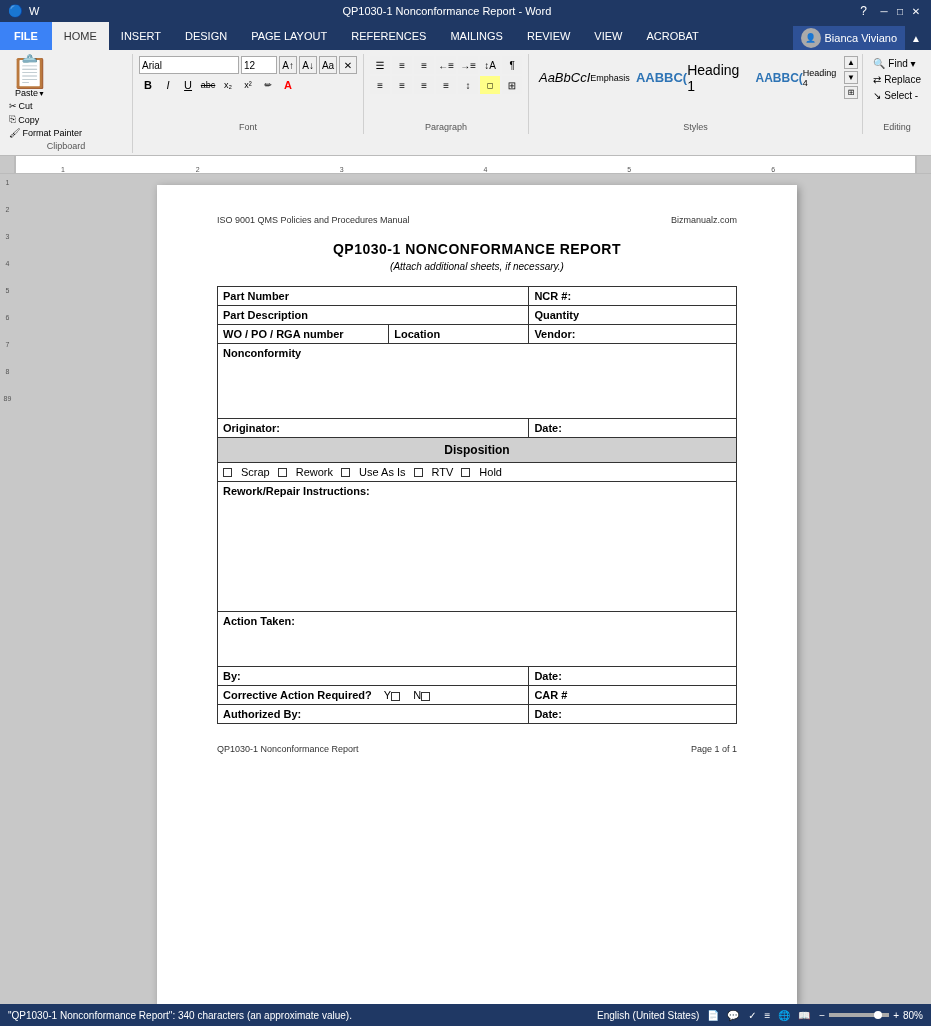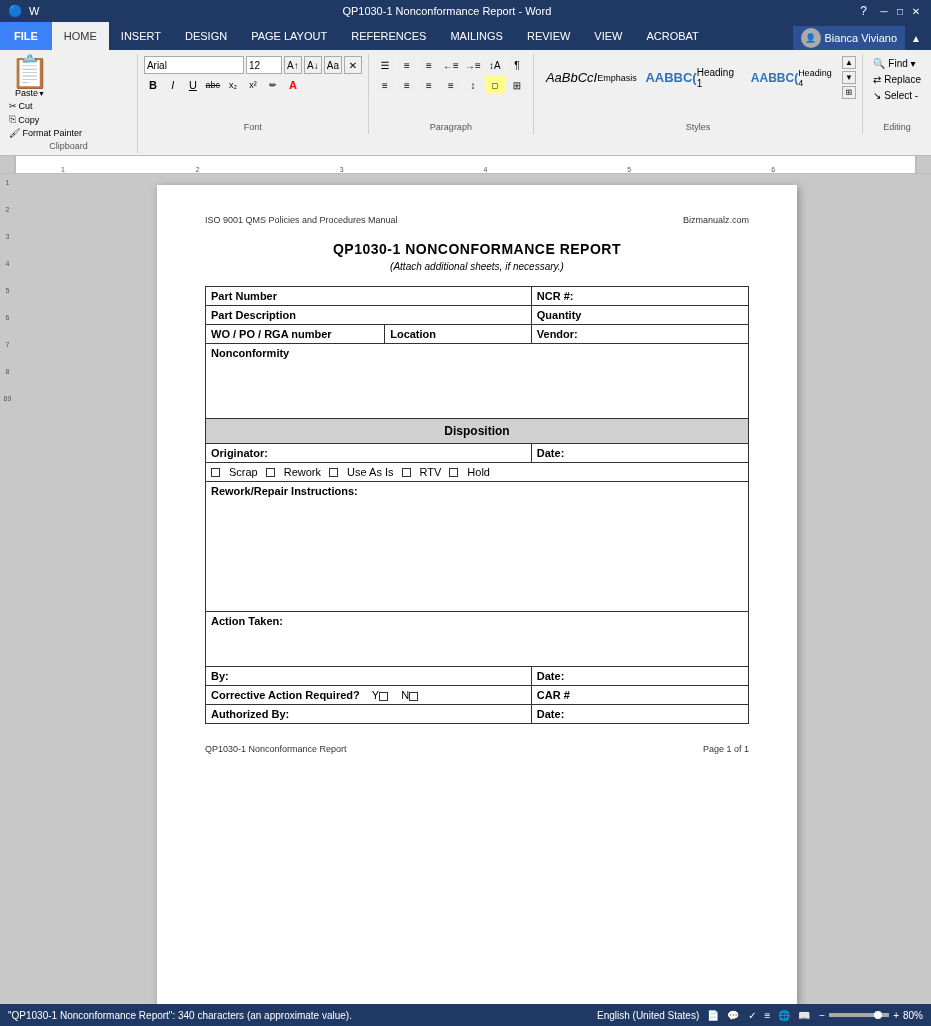--- a/index.html
+++ b/index.html
@@ -80,21 +80,21 @@
     .sidebar-num { font-size: 7px; color: #555; margin-bottom: 20px; }
 
     .page-area { flex: 1; background: #c8c8c8; padding: 10px 20px; display: flex; flex-direction: column; align-items: center; }
 
     
     .word-page {
       background: white;
       width: 640px;
       min-height: 820px;
       box-shadow: 2px 2px 8px rgba(0,0,0,0.3);
-      padding: 30px 48px;
+      padding: 30px 60px;
       position: relative;
       margin-left: 8px;
     }
 
     .page-header {
       display: flex;
       justify-content: space-between;
       font-size: 9px;
       color: #333;
       margin-bottom: 16px;
@@ -287,21 +287,21 @@
         <div class="style-item">
           <div class="style-preview" style="font-style:italic;font-size:13px;">
               <span>AaBbCcI</span>
             </div>
           <div style="font-size:9px;">Emphasis</div>
         </div>
         <div class="style-item">
           <div class="style-preview" style="font-weight:bold;font-size:13px;color:#2e74b5;">
               <span>AABBC(</span>
             </div>
-          <div style="font-size:10px;">Heading 1</div>
+          <div style="font-size:14px;">Heading 1</div>
         </div>
         <div class="style-item">
           <div class="style-preview" style="font-weight:bold;font-size:12px;color:#2e74b5;">
               <span>AABBC(</span>
             </div>
           <div style="font-size:9px;">Heading 4</div>
         </div>
         <div style="display:flex;flex-direction:column;justify-content:center;gap:2px;">
           <button style="font-size:8px;border:1px solid #aaa;cursor:pointer;padding:1px 2px;">▲</button>
           <button style="font-size:8px;border:1px solid #aaa;cursor:pointer;padding:1px 2px;">▼</button>
@@ -379,26 +379,26 @@
             <td><span class="label">Vendor:</span></td>
           </tr>
 
           <tr>
             <td colspan="3" class="tall-row">
               <span class="label">Nonconformity</span>
             </td>
           </tr>
 
           <tr>
-            <td colspan="3" class="section-header">Disposition</td>
-          </tr>
-
-          <tr>
             <td colspan="2"><span class="label">Originator:</span></td>
             <td><span class="label">Date:</span></td>
+          </tr>
+
+          <tr>
+            <td colspan="3" class="section-header">Disposition</td>
           </tr>
 
           <tr>
             <td colspan="3">
               <div class="checkbox-row">
                 <span class="cb"></span>
                 <span>Scrap</span>
                 <span class="cb"></span>
                 <span>Rework</span>
                 <span class="cb"></span>

